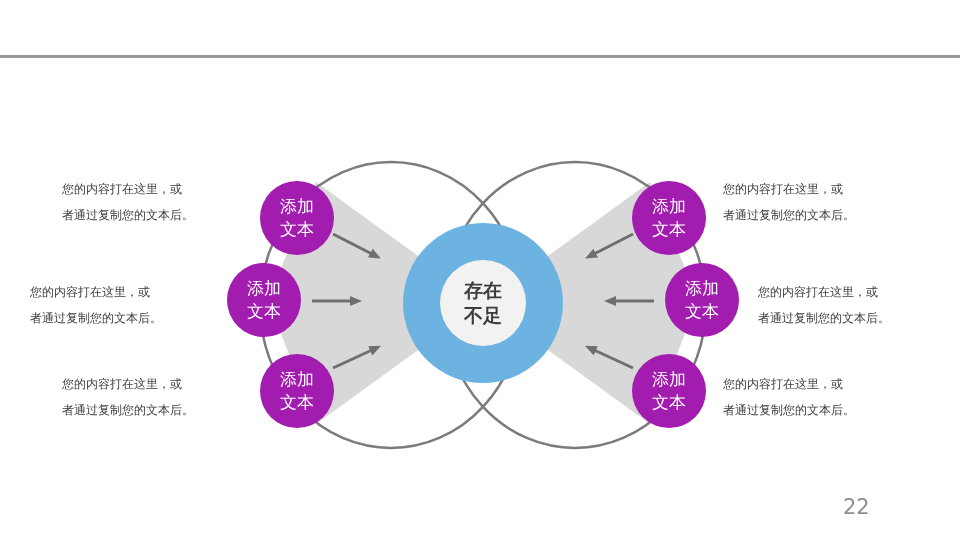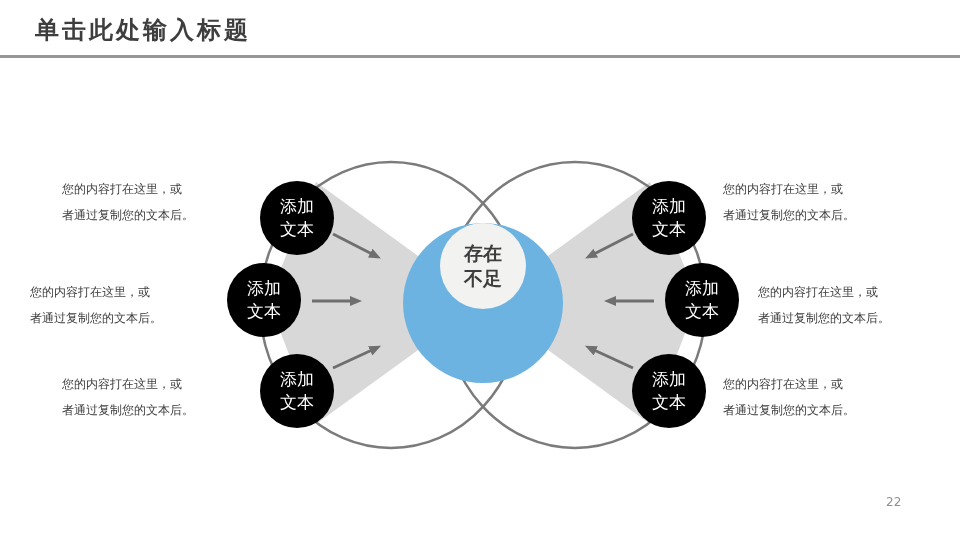--- a/index.html
+++ b/index.html
@@ -13,63 +13,62 @@
     font-size:24px;font-weight:700;letter-spacing:3px;color:#3e3e3e;white-space:nowrap;
   }
   .title-rule{
     position:absolute;left:0;top:55px;width:960px;height:3px;background:#979797;
   }
   
   .diagram-svg{position:absolute;left:0;top:0;}
   
   .bubble{
     position:absolute;width:74px;height:74px;border-radius:50%;
-    background:#000000;color:#ffffff;
+    background:#a21caf;color:#ffffff;
     display:flex;flex-direction:column;align-items:center;justify-content:center;
     font-size:17px;line-height:23px;text-align:center;
   }
   .bubble span{display:block;}
   .n-lt{left:260px;top:181px;}
   .n-lm{left:227px;top:263px;}
   .n-lb{left:260px;top:354px;}
   .n-rt{left:632px;top:181px;}
   .n-rm{left:665px;top:263px;}
   .n-rb{left:632px;top:354px;}
   .center-circle{
     position:absolute;left:403px;top:223px;width:160px;height:160px;border-radius:50%;
-    background:#6cb3e1;display:flex;align-items:flex-start;justify-content:center;
+    background:#6cb3e1;display:flex;align-items:center;justify-content:center;
   }
   .center-inner{
     width:86px;height:86px;border-radius:50%;background:#f2f2f0;
     display:flex;flex-direction:column;align-items:center;justify-content:center;
     font-size:19px;line-height:25px;font-weight:700;color:#3d3d3d;text-align:center;
   }
   .center-inner span{display:block;}
   
   .desc{
     position:absolute;font-size:12px;line-height:26px;color:#3c3c3c;white-space:nowrap;
   }
   .desc span{display:block;}
   .d-lt{left:62px;top:176px;}
   .d-lm{left:30px;top:279px;}
   .d-lb{left:62px;top:371px;}
   .d-rt{left:723px;top:176px;}
   .d-rm{left:758px;top:279px;}
   .d-rb{left:723px;top:371px;}
   
   .page-number{
-    position:absolute;left:886px;top:495px;font-size:12px;color:#8f8f8f;text-align:right;
+    position:absolute;left:843px;top:495px;font-size:21px;color:#8f8f8f;text-align:right;
   }
 </style>
 </head>
 <body>
 
 <div class="slide">
 
-  <div class="slide-title">单击此处输入标题</div>
   <div class="title-rule"></div>
 
   <svg class="diagram-svg" width="960" height="540" viewBox="0 0 960 540">
     <defs>
       <marker id="ah" markerUnits="userSpaceOnUse" markerWidth="13" markerHeight="11" refX="2" refY="5" orient="auto">
         <path d="M0,0 L12,5 L0,10 Z" fill="#6f6f6f"></path>
       </marker>
     </defs>
 
     <polygon points="316,182 483,303 316,424 268,300" fill="#d8d8d8"></polygon>

